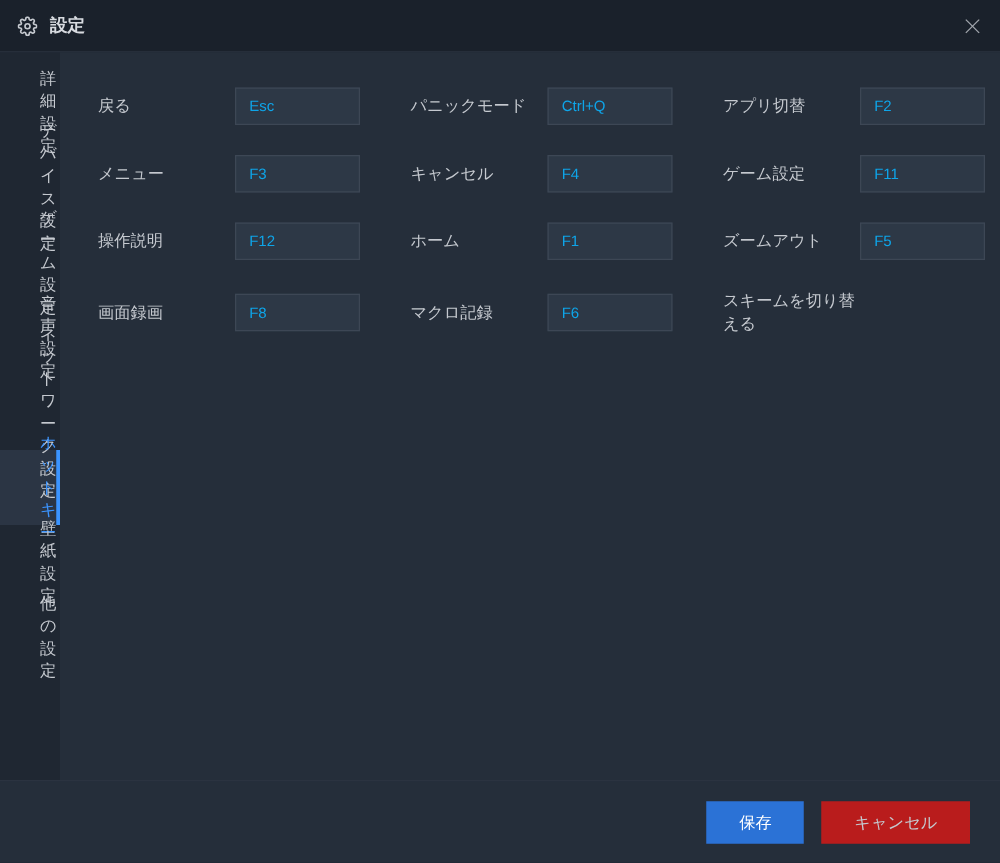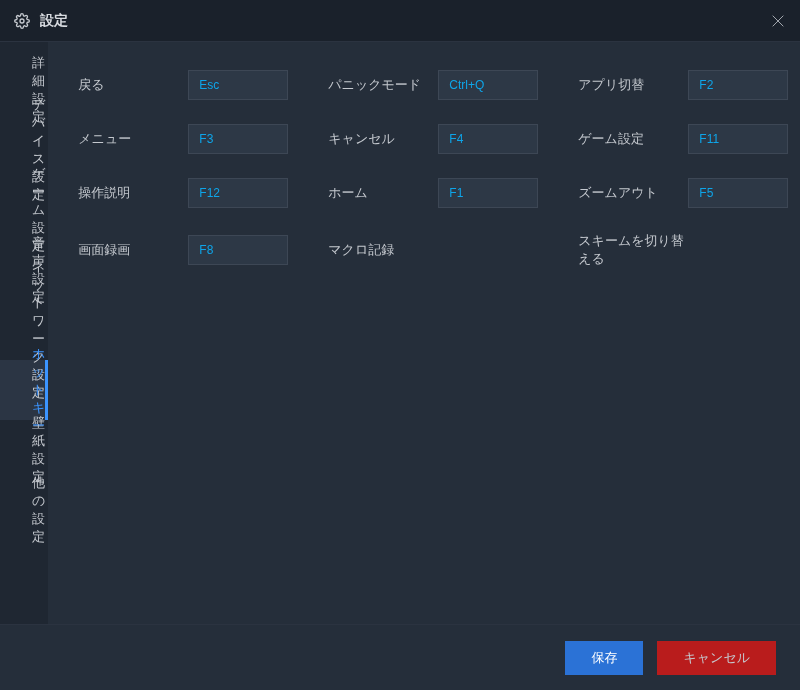--- a/index.html
+++ b/index.html
@@ -124,20 +124,21 @@
       <div class="field">
         <div class="label">ズームアウト</div>
         <div class="input">F5</div>
       </div>
       <div class="field">
         <div class="label">画面録画</div>
         <div class="input">F8</div>
       </div>
       <div class="field">
         <div class="label">マクロ記録</div>
+        <div class="input">F6</div>
       </div>
       <div class="field">
         <div class="label">スキームを切り替える</div>
       </div>
     </div>
 </div>
 
 <div class="footer">
   <div class="btn primary">保存</div>
   <div class="btn secondary">キャンセル</div>

